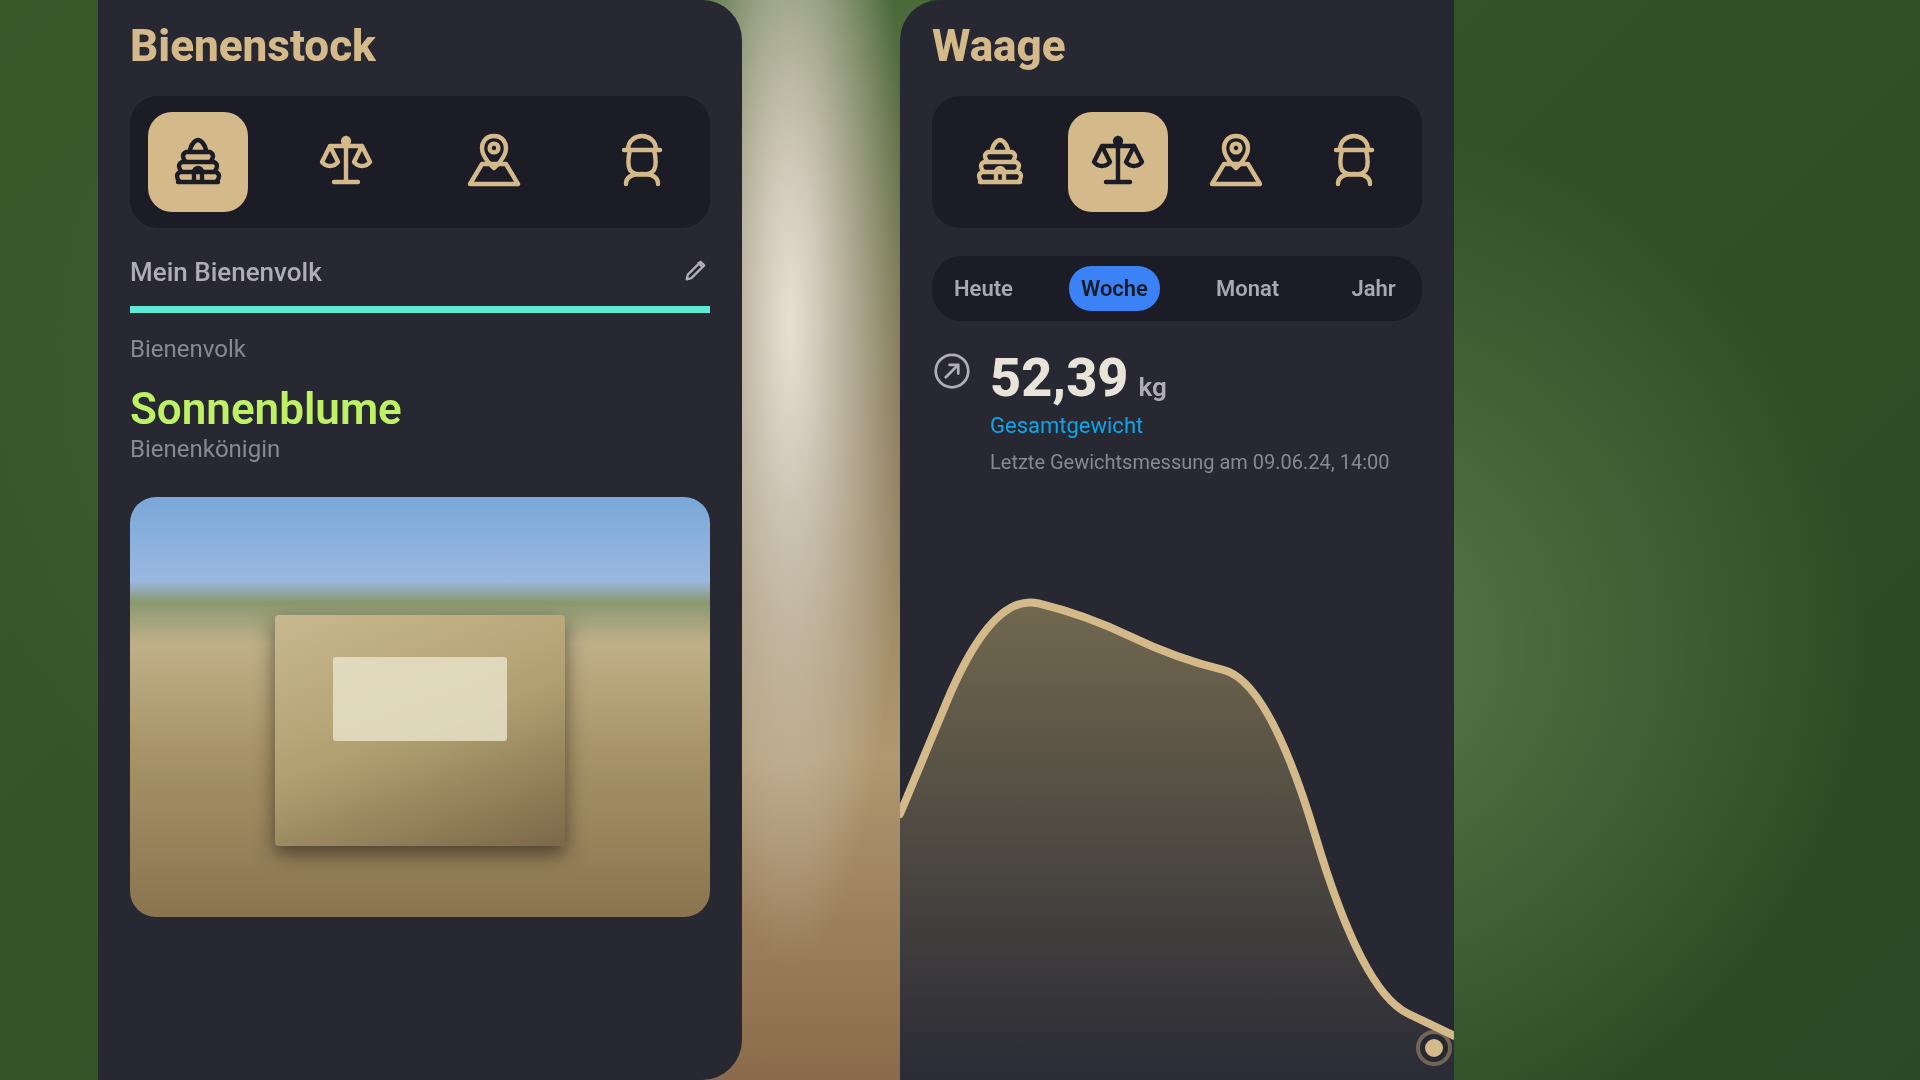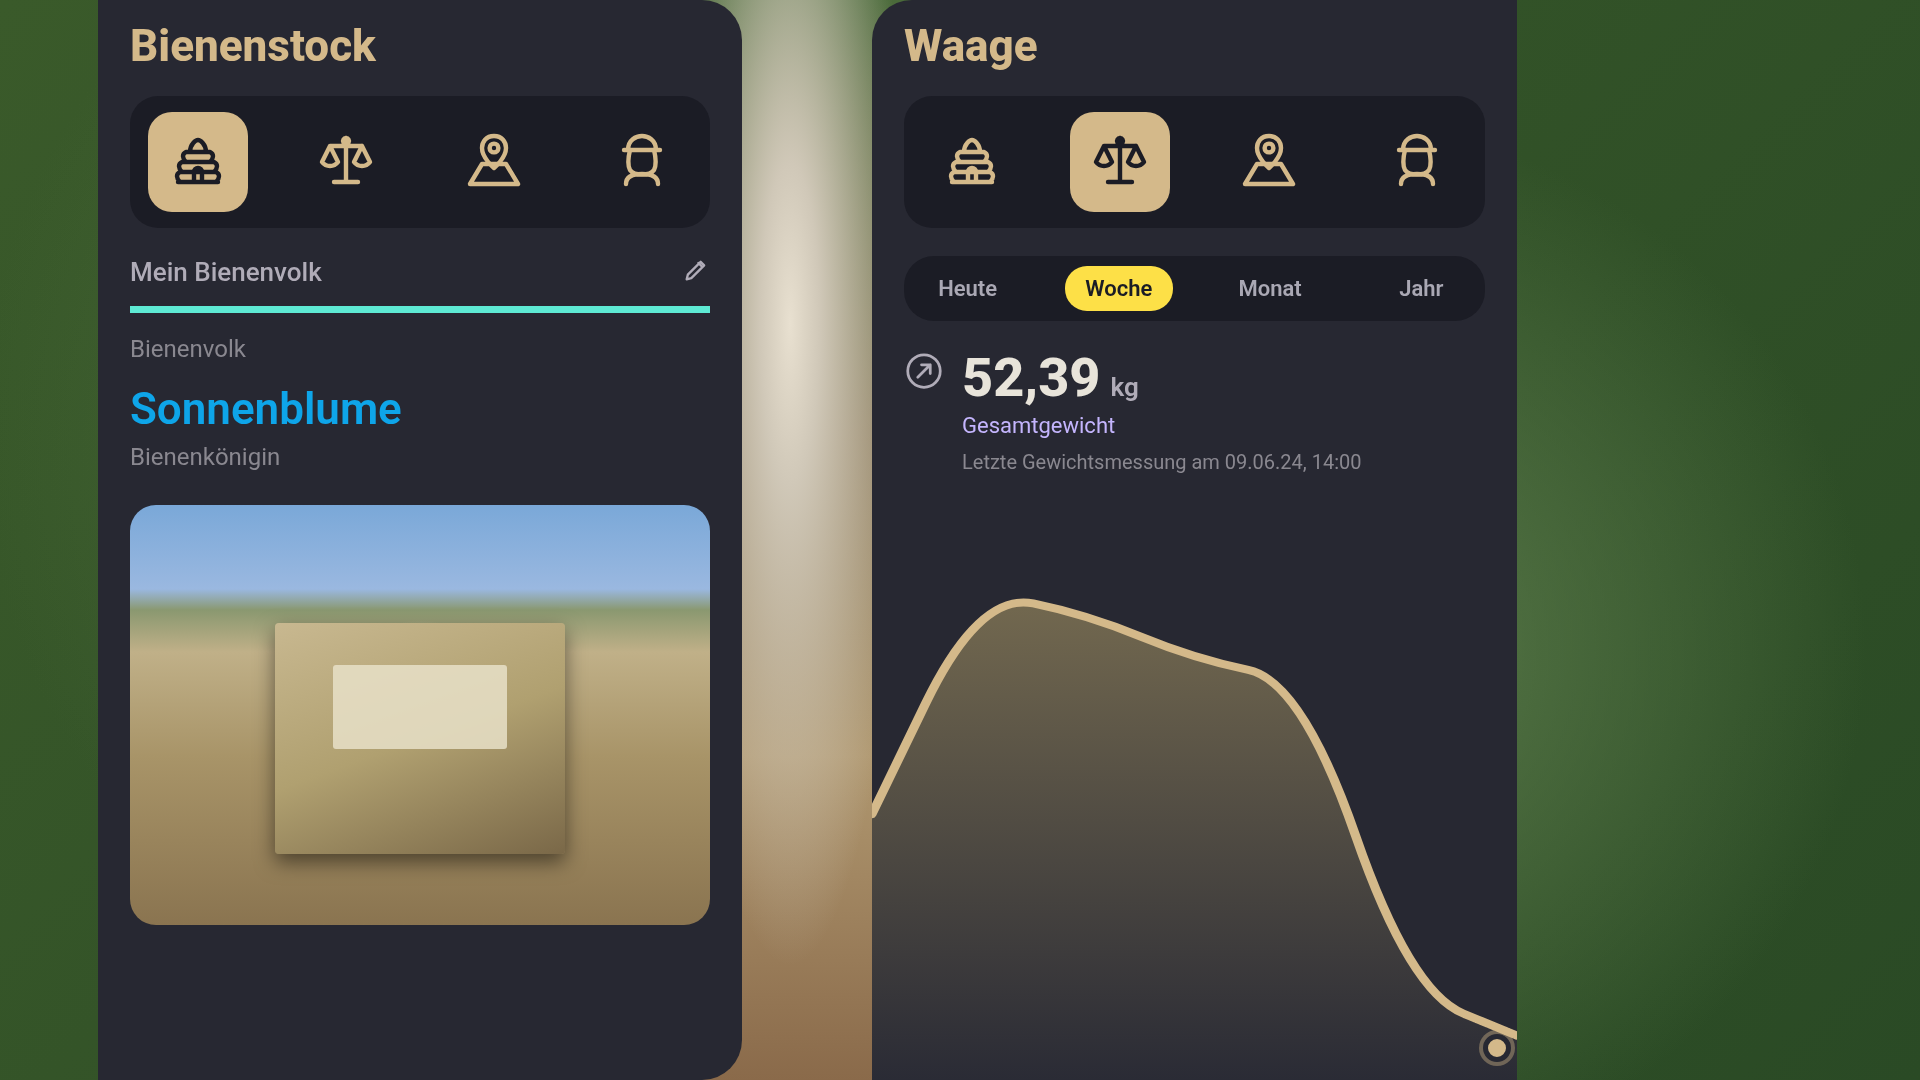--- a/index.html
+++ b/index.html
@@ -40,22 +40,22 @@
     color: #d8d4c8;
     overflow: hidden;
   }
   .panel-left {
     left: 98px;
     width: 644px;
     border-top-right-radius: 40px;
     border-bottom-right-radius: 40px;
   }
   .panel-right {
-    left: 872px;
-    width: 645px;
+    left: 900px;
+    width: 554px;
     border-top-left-radius: 40px;
   }
   h1.title {
     font-size: 44px;
     font-weight: 800;
     color: #d4b98a;
     margin-bottom: 24px;
     margin-top: -8px;
   }
   .tab-bar {
@@ -92,33 +92,33 @@
   .seg {
     flex: 1;
     text-align: center;
     padding: 10px 12px;
     border-radius: 22px;
     font-size: 22px;
     font-weight: 600;
     color: #aaa8b4;
     cursor: pointer;
   }
-  .seg.active { background: #fde047; color:#1b1c25; }
+  .seg.active { background: #3b82f6; color:#1b1c25; }
   .row-header {
     display:flex; justify-content: space-between; align-items:center;
     padding-bottom: 18px;
     border-bottom: 7px solid #5eead4;
     margin-bottom: 22px;
   }
   .row-header-label { font-size: 26px; color: #b0acb8; font-weight: 500;}
   .pencil svg { width: 28px; height: 28px; }
   .pencil svg path { fill:none; stroke:#b0acb8; stroke-width:2; stroke-linecap:round; stroke-linejoin:round;}
   .team-name { font-size: 44px; font-weight: 600; color:#d4b98a; margin-bottom: 4px;}
   .sub-label { font-size: 24px; color:#8a8890; margin-bottom: 20px;}
-  .queen-name { font-size: 44px; font-weight: 600; color:#0ea5e9; margin-bottom: 8px;}
+  .queen-name { font-size: 44px; font-weight: 600; color:#bef264; margin-bottom: 0;}
   .photo {
     margin-top: 34px;
     border-radius: 26px;
     height: 420px;
     background:
       radial-gradient(circle at 50% 45%, #e0d8c0 0%, #d0c4a0 10%, transparent 20%),
       linear-gradient(180deg, #7aa8d8 0%, #9ab8e0 20%, #8a9870 25%, #c0b088 35%, #a89468 60%, #8a7450 100%);
     position: relative;
     overflow: hidden;
   }
@@ -136,21 +136,21 @@
     left: 35%; top: 38%; width: 30%; height: 20%;
     background: #e8e0c8;
     border-radius: 3px;
     opacity: 0.85;
   }
   .weight-row { display:flex; align-items:flex-start; gap: 18px; margin-bottom: 8px;}
   .trend-icon svg { width: 40px; height: 40px;}
   .trend-icon svg circle, .trend-icon svg path { fill:none; stroke:#b0acb8; stroke-width:2.2;}
   .weight-val { font-size: 54px; font-weight: 800; color:#e8e4da; line-height:1;}
   .weight-unit { font-size: 26px; font-weight:600; color:#b0acb8; margin-left:10px;}
-  .weight-caption { font-size: 22px; color:#c4b5fd; margin-left: 58px; margin-bottom: 12px;}
+  .weight-caption { font-size: 22px; color:#0ea5e9; margin-left: 58px; margin-bottom: 12px;}
   .weight-ts { font-size: 20px; color:#8a8890; margin-left: 58px;}
   .chart-wrap {
     position:absolute;
     left:0; right:0; bottom:0;
     height: 560px;
     pointer-events:none;
   }
   .chart-wrap svg { width:100%; height:100%; display:block;}
   .chart-marker {
     position:absolute;

